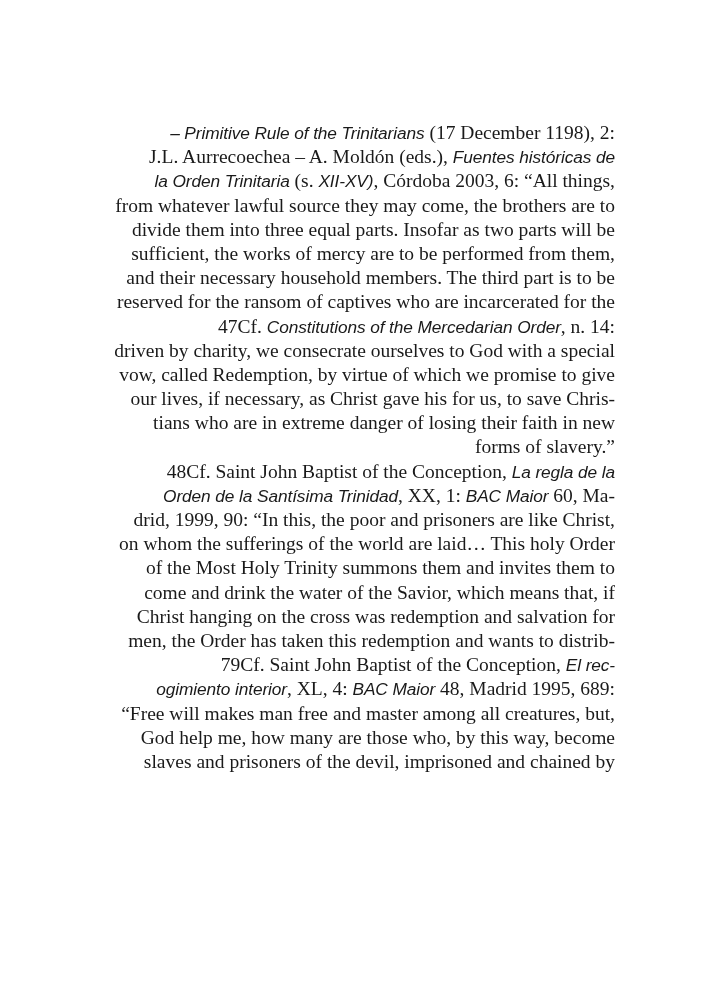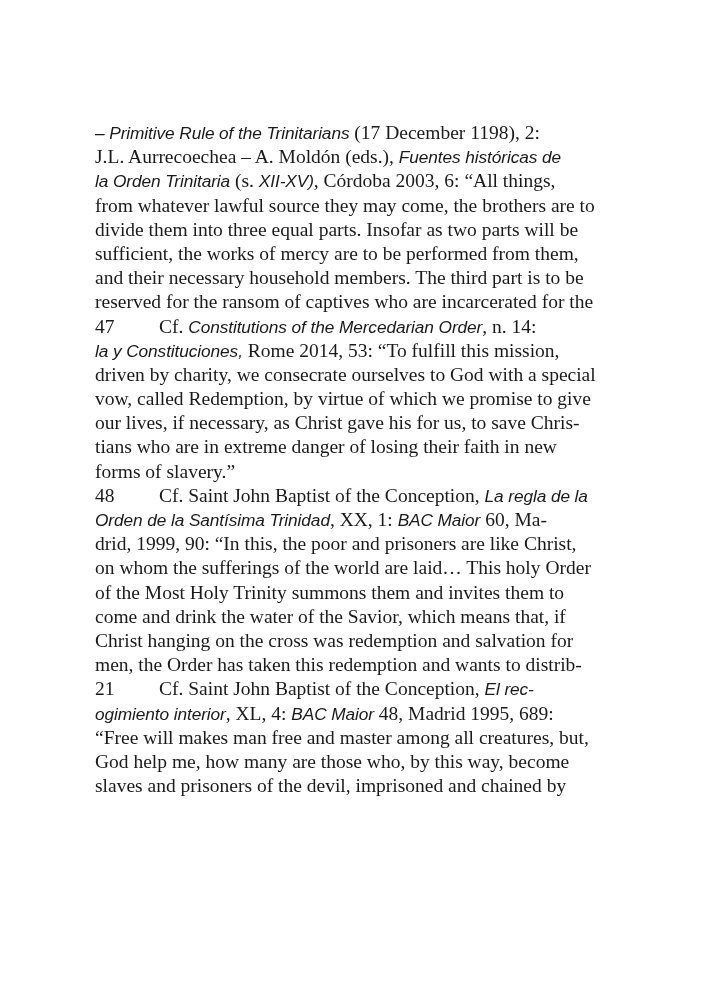--- a/index.html
+++ b/index.html
@@ -15,20 +15,21 @@
     }
     .page {
       position: absolute;
       left: 95px;
       top: 121px;
       width: 520px;
       color: #1a1a1a;
       font-family: "Liberation Serif", "DejaVu Serif", serif;
       font-size: 19.5px;
       line-height: 24.2px;
+      text-align: right;
     }
     .line {
       display: block;
       white-space: pre;
       height: 24.2px;
     }
     .it {
       font-family: "Liberation Sans", "DejaVu Sans", sans-serif;
       font-style: italic;
       font-size: 17.3px;
@@ -45,32 +46,31 @@
 <div class="page" id="page">
     <span class="line"><span class="it">– Primitive Rule of the Trinitarians</span><span> (17 December 1198), 2:</span></span>
     <span class="line"><span>J.L. Aurrecoechea – A. Moldón (eds.), </span><span class="it">Fuentes históricas de</span></span>
     <span class="line"><span class="it">la Orden Trinitaria</span><span> (s. </span><span class="it">XII-XV)</span><span>, Córdoba 2003, 6: “All things,</span></span>
     <span class="line"><span>from whatever lawful source they may come, the brothers are to</span></span>
     <span class="line"><span>divide them into three equal parts. Insofar as two parts will be</span></span>
     <span class="line"><span>sufficient, the works of mercy are to be performed from them,</span></span>
     <span class="line"><span>and their necessary household members. The third part is to be</span></span>
     <span class="line"><span>reserved for the ransom of captives who are incarcerated for the</span></span>
     <span class="line"><span class="num">47</span><span>Cf. </span><span class="it">Constitutions of the Mercedarian Order</span><span>, n. 14:</span></span>
-    <span class="line"><span class="it">la y Constituciones,</span><span> Rome 2014, 53: “To fulfill this mission,</span></span>
     <span class="line"><span>driven by charity, we consecrate ourselves to God with a special</span></span>
     <span class="line"><span>vow, called Redemption, by virtue of which we promise to give</span></span>
     <span class="line"><span>our lives, if necessary, as Christ gave his for us, to save Chris-</span></span>
     <span class="line"><span>tians who are in extreme danger of losing their faith in new</span></span>
     <span class="line"><span>forms of slavery.”</span></span>
     <span class="line"><span class="num">48</span><span>Cf. Saint John Baptist of the Conception, </span><span class="it">La regla de la</span></span>
     <span class="line"><span class="it">Orden de la Santísima Trinidad</span><span>, XX, 1: </span><span class="it">BAC Maior</span><span> 60, Ma-</span></span>
     <span class="line"><span>drid, 1999, 90: “In this, the poor and prisoners are like Christ,</span></span>
     <span class="line"><span>on whom the sufferings of the world are laid… This holy Order</span></span>
     <span class="line"><span>of the Most Holy Trinity summons them and invites them to</span></span>
     <span class="line"><span>come and drink the water of the Savior, which means that, if</span></span>
     <span class="line"><span>Christ hanging on the cross was redemption and salvation for</span></span>
     <span class="line"><span>men, the Order has taken this redemption and wants to distrib-</span></span>
-    <span class="line"><span class="num">21</span><span>Cf. Saint John Baptist of the Conception, </span><span class="it">El rec-</span></span>
+    <span class="line"><span class="num">79</span><span>Cf. Saint John Baptist of the Conception, </span><span class="it">El rec-</span></span>
     <span class="line"><span class="it">ogimiento interior</span><span>, XL, 4: </span><span class="it">BAC Maior</span><span> 48, Madrid 1995, 689:</span></span>
     <span class="line"><span>“Free will makes man free and master among all creatures, but,</span></span>
     <span class="line"><span>God help me, how many are those who, by this way, become</span></span>
     <span class="line"><span>slaves and prisoners of the devil, imprisoned and chained by</span></span>
   </div>
 
 </body></html>

